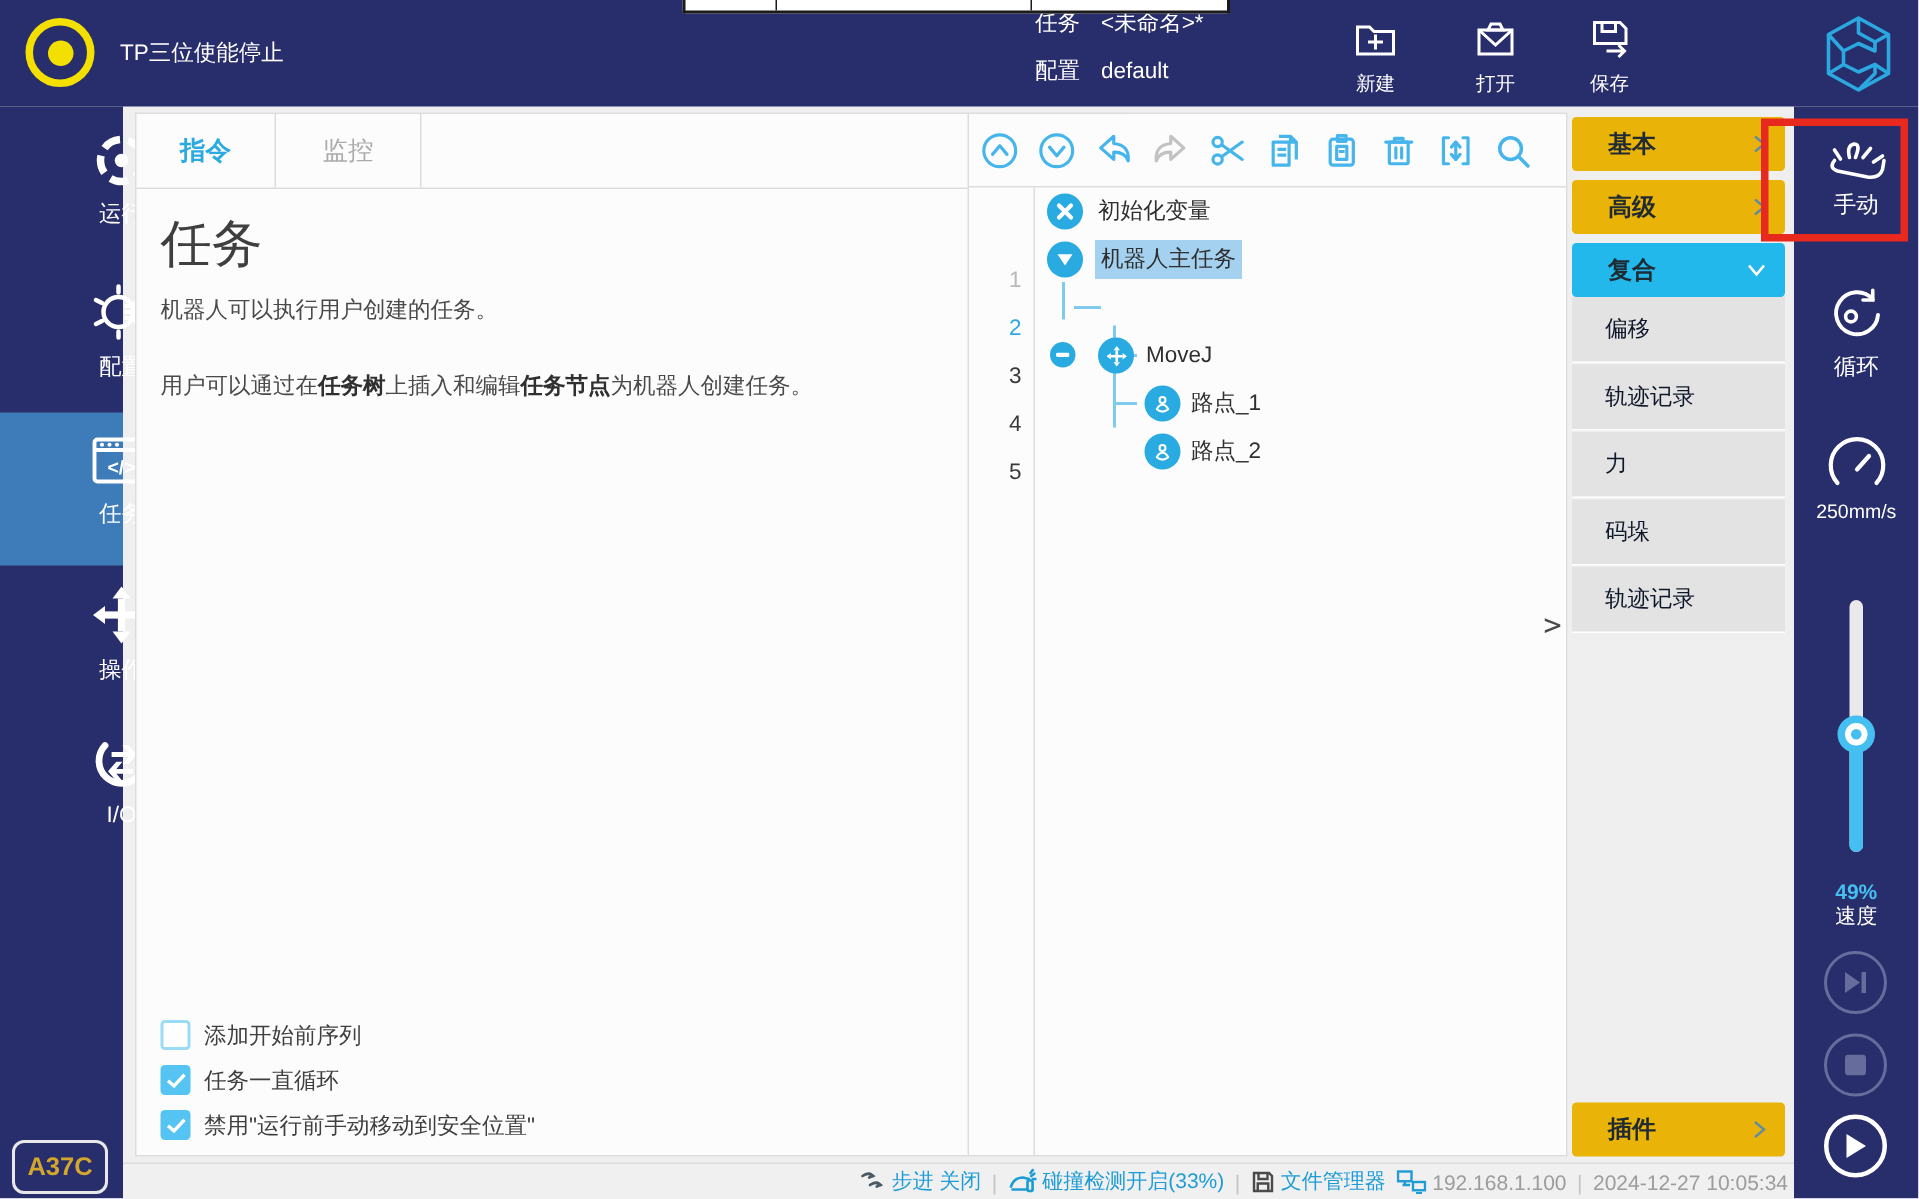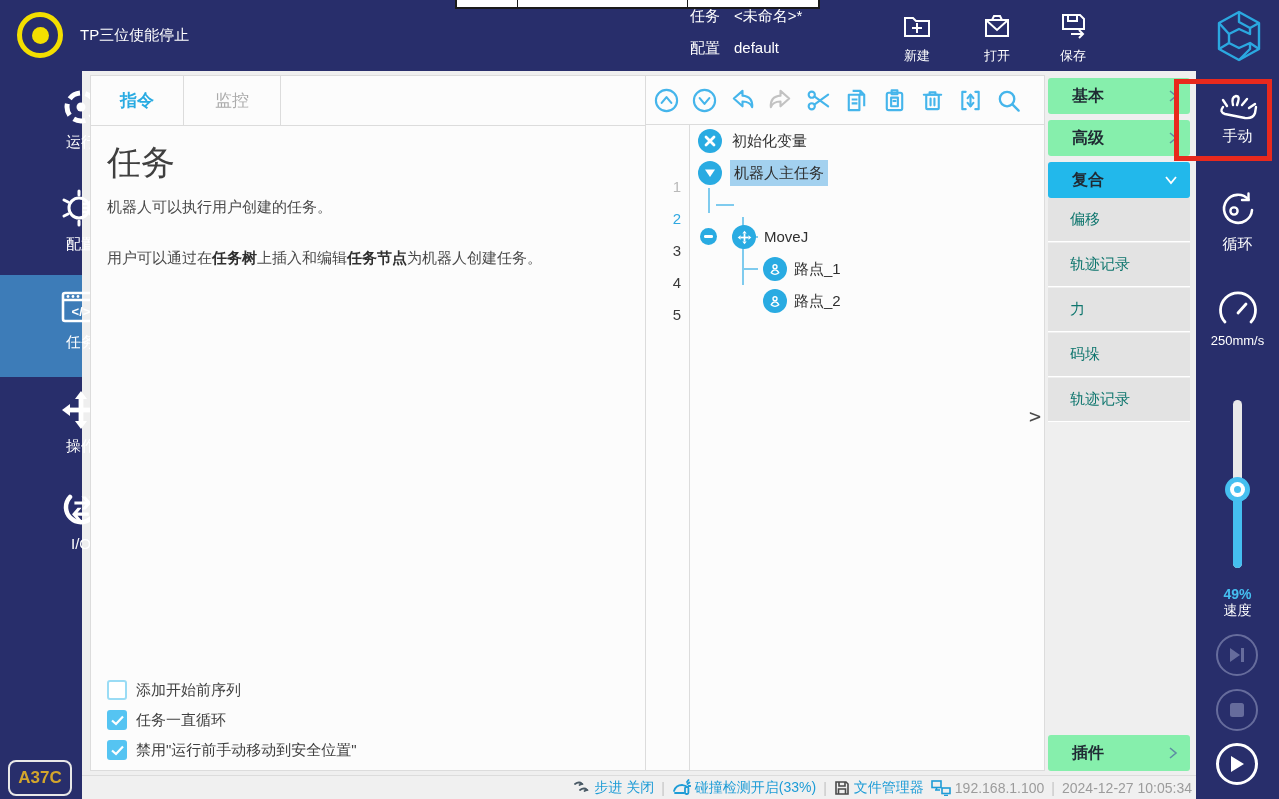--- a/index.html
+++ b/index.html
@@ -56,23 +56,23 @@
   .node-circle{position:absolute;width:24px;height:24px;border-radius:50%;background:#29ABE2;display:flex;align-items:center;justify-content:center;}
   .mini-circle{position:absolute;width:17px;height:17px;border-radius:50%;background:#29ABE2;display:flex;align-items:center;justify-content:center;}
   .node-label{position:absolute;font-size:15px;color:#2F2F2F;white-space:nowrap;line-height:24px;}
   .node-label.sel{background:#A3D1EF;padding:1px 4px;}
   .conn{position:absolute;background:#7FCBEE;}
   .panel-toggle{position:absolute;right:3px;top:328px;font-size:20px;color:#4A4A4A;cursor:pointer;font-family:"DejaVu Sans Mono",monospace;}
 
   
   .right-panel{left:1048px;top:75px;width:142px;height:696px;}
   .grp-hdr{position:absolute;left:0;width:142px;height:36px;border-radius:3px;display:flex;align-items:center;justify-content:space-between;padding:0 12px 0 24px;box-sizing:border-box;font-size:16px;font-weight:bold;color:#1F2A33;cursor:pointer;}
-  .grp-hdr.light{background:#86efac;}
+  .grp-hdr.light{background:#eab308;}
   .grp-hdr.active{background:#22B8EB;align-items:center;}
-  .grp-item{position:absolute;left:0;width:142px;height:44px;background:#E3E3E3;border-bottom:1px solid #fff;display:flex;align-items:center;padding-left:22px;box-sizing:border-box;font-size:15px;color:#0f766e;cursor:pointer;}
+  .grp-item{position:absolute;left:0;width:142px;height:44px;background:#E3E3E3;border-bottom:1px solid #fff;display:flex;align-items:center;padding-left:22px;box-sizing:border-box;font-size:15px;color:#0f172a;cursor:pointer;}
 
   
   .right-sidebar{left:1196px;top:71px;width:83px;height:728px;background:#282E6B;color:#fff;}
   .rs-item{position:absolute;left:0;width:83px;text-align:center;cursor:pointer;}
   .rs-item svg{display:block;margin:0 auto;}
   .rs-item .lbl{font-size:15px;margin-top:4px;}
   .red-box{left:1174px;top:79px;width:98px;height:82px;border:5px solid #E8291D;box-sizing:border-box;pointer-events:none;z-index:40;}
   .slider-track{position:absolute;left:37px;top:329px;width:9px;height:168px;border-radius:5px;background:#E9E9E9;cursor:pointer;}
   .slider-fill{position:absolute;left:0;bottom:0;width:9px;height:80px;border-radius:5px;background:#45BFF0;}
   .slider-thumb{position:absolute;left:-8px;top:77px;width:25px;height:25px;border-radius:50%;background:#45BFF0;display:flex;align-items:center;justify-content:center;cursor:grab;}

